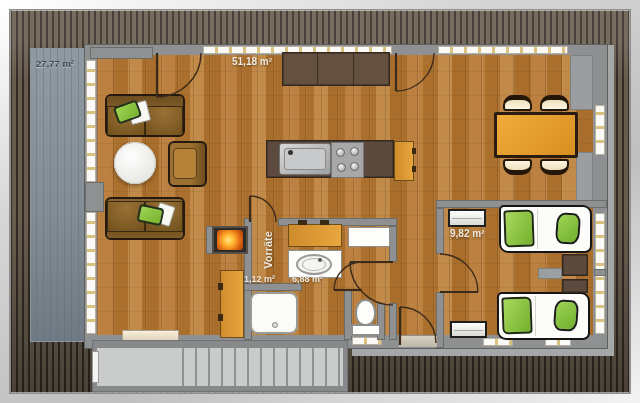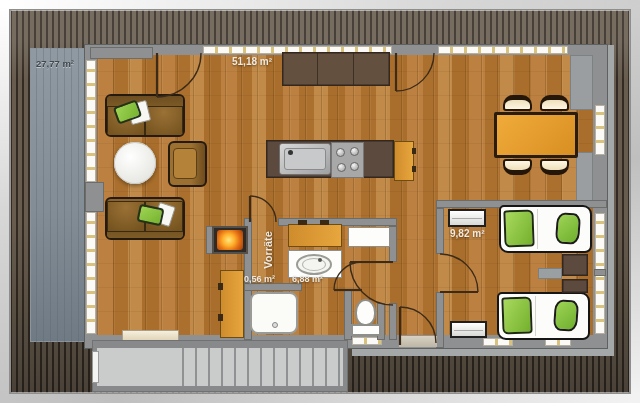--- a/index.html
+++ b/index.html
@@ -245,19 +245,19 @@
       <path d="M478,292 A38,38 0 0 0 440,254" stroke-width="1.4"></path>
       <path d="M400,345 L400,307" stroke-width="2.2"></path>
       <path d="M400,307 A36,36 0 0 1 436,343" stroke-width="1.4"></path>
       <path d="M362,290 L334,290" stroke-width="2.2"></path>
       <path d="M334,290 A28,28 0 0 1 362,262" stroke-width="1.4"></path>
     </g>
   </svg>
 
   <div class="abs label" style="left:232px;top:56px;">51,18 m²</div>
   <div class="abs label" style="left:450px;top:228px;">9,82 m²</div>
-  <div class="abs label" style="left:244px;top:274px;font-size:9px;">0,56 m²</div>
+  <div class="abs label" style="left:244px;top:274px;font-size:9px;">1,12 m²</div>
   <div class="abs label" style="left:292px;top:274px;font-size:9px;">6,88 m²</div>
   <div class="abs label" style="left:234px;top:243px;width:70px;height:14px;text-align:center;
        transform:rotate(-90deg);font-size:11px;">Vorräte</div>
 
   <div class="abs frame-overlay"></div>
 </div>
 
 </body></html>

